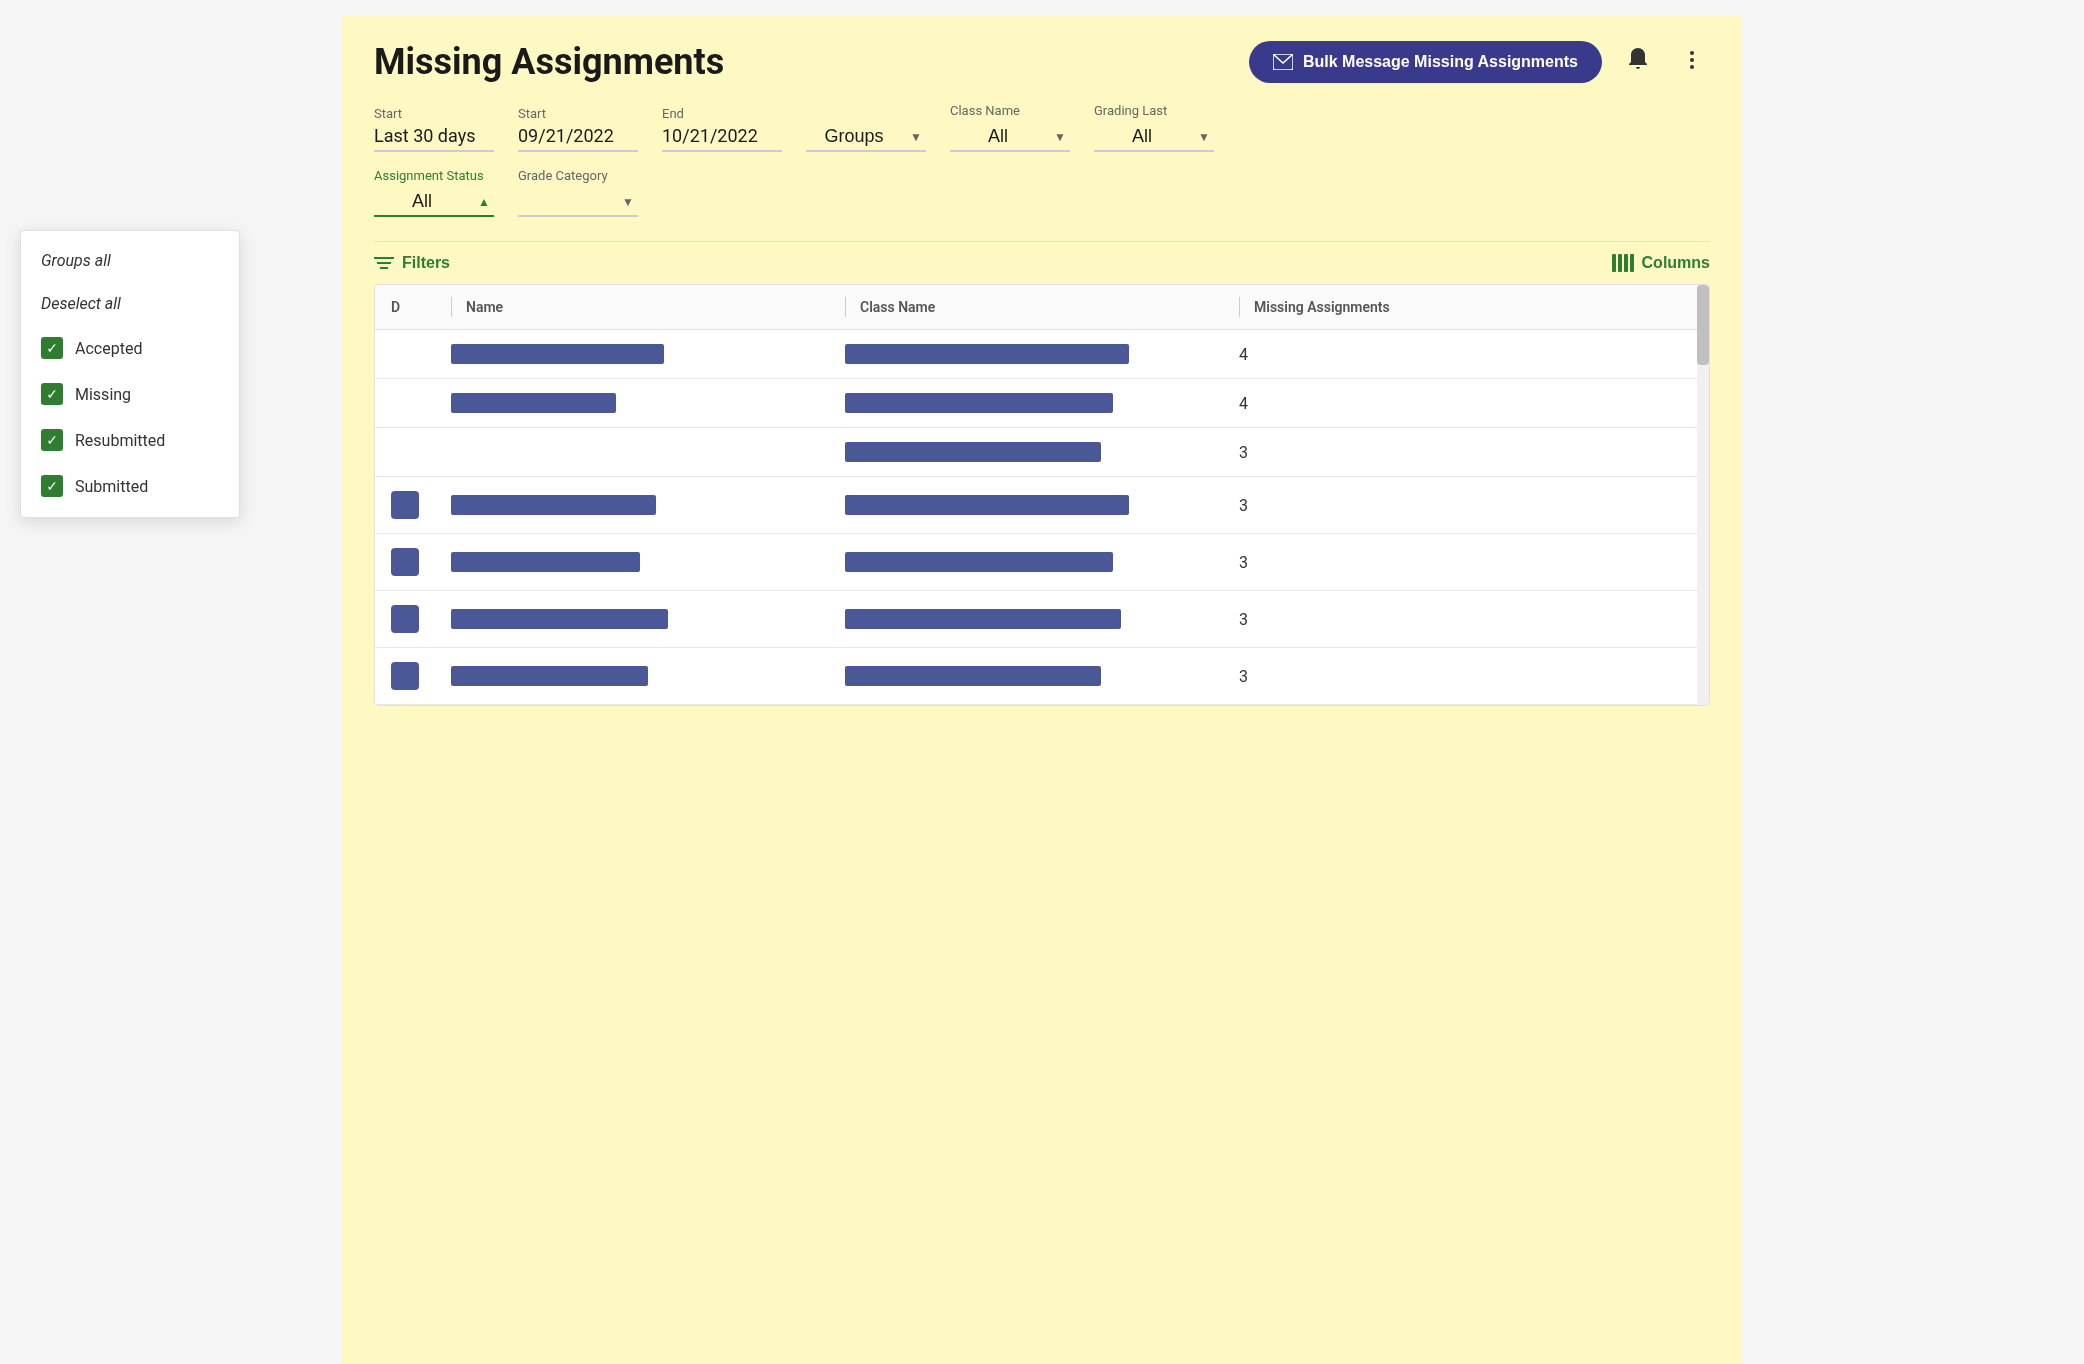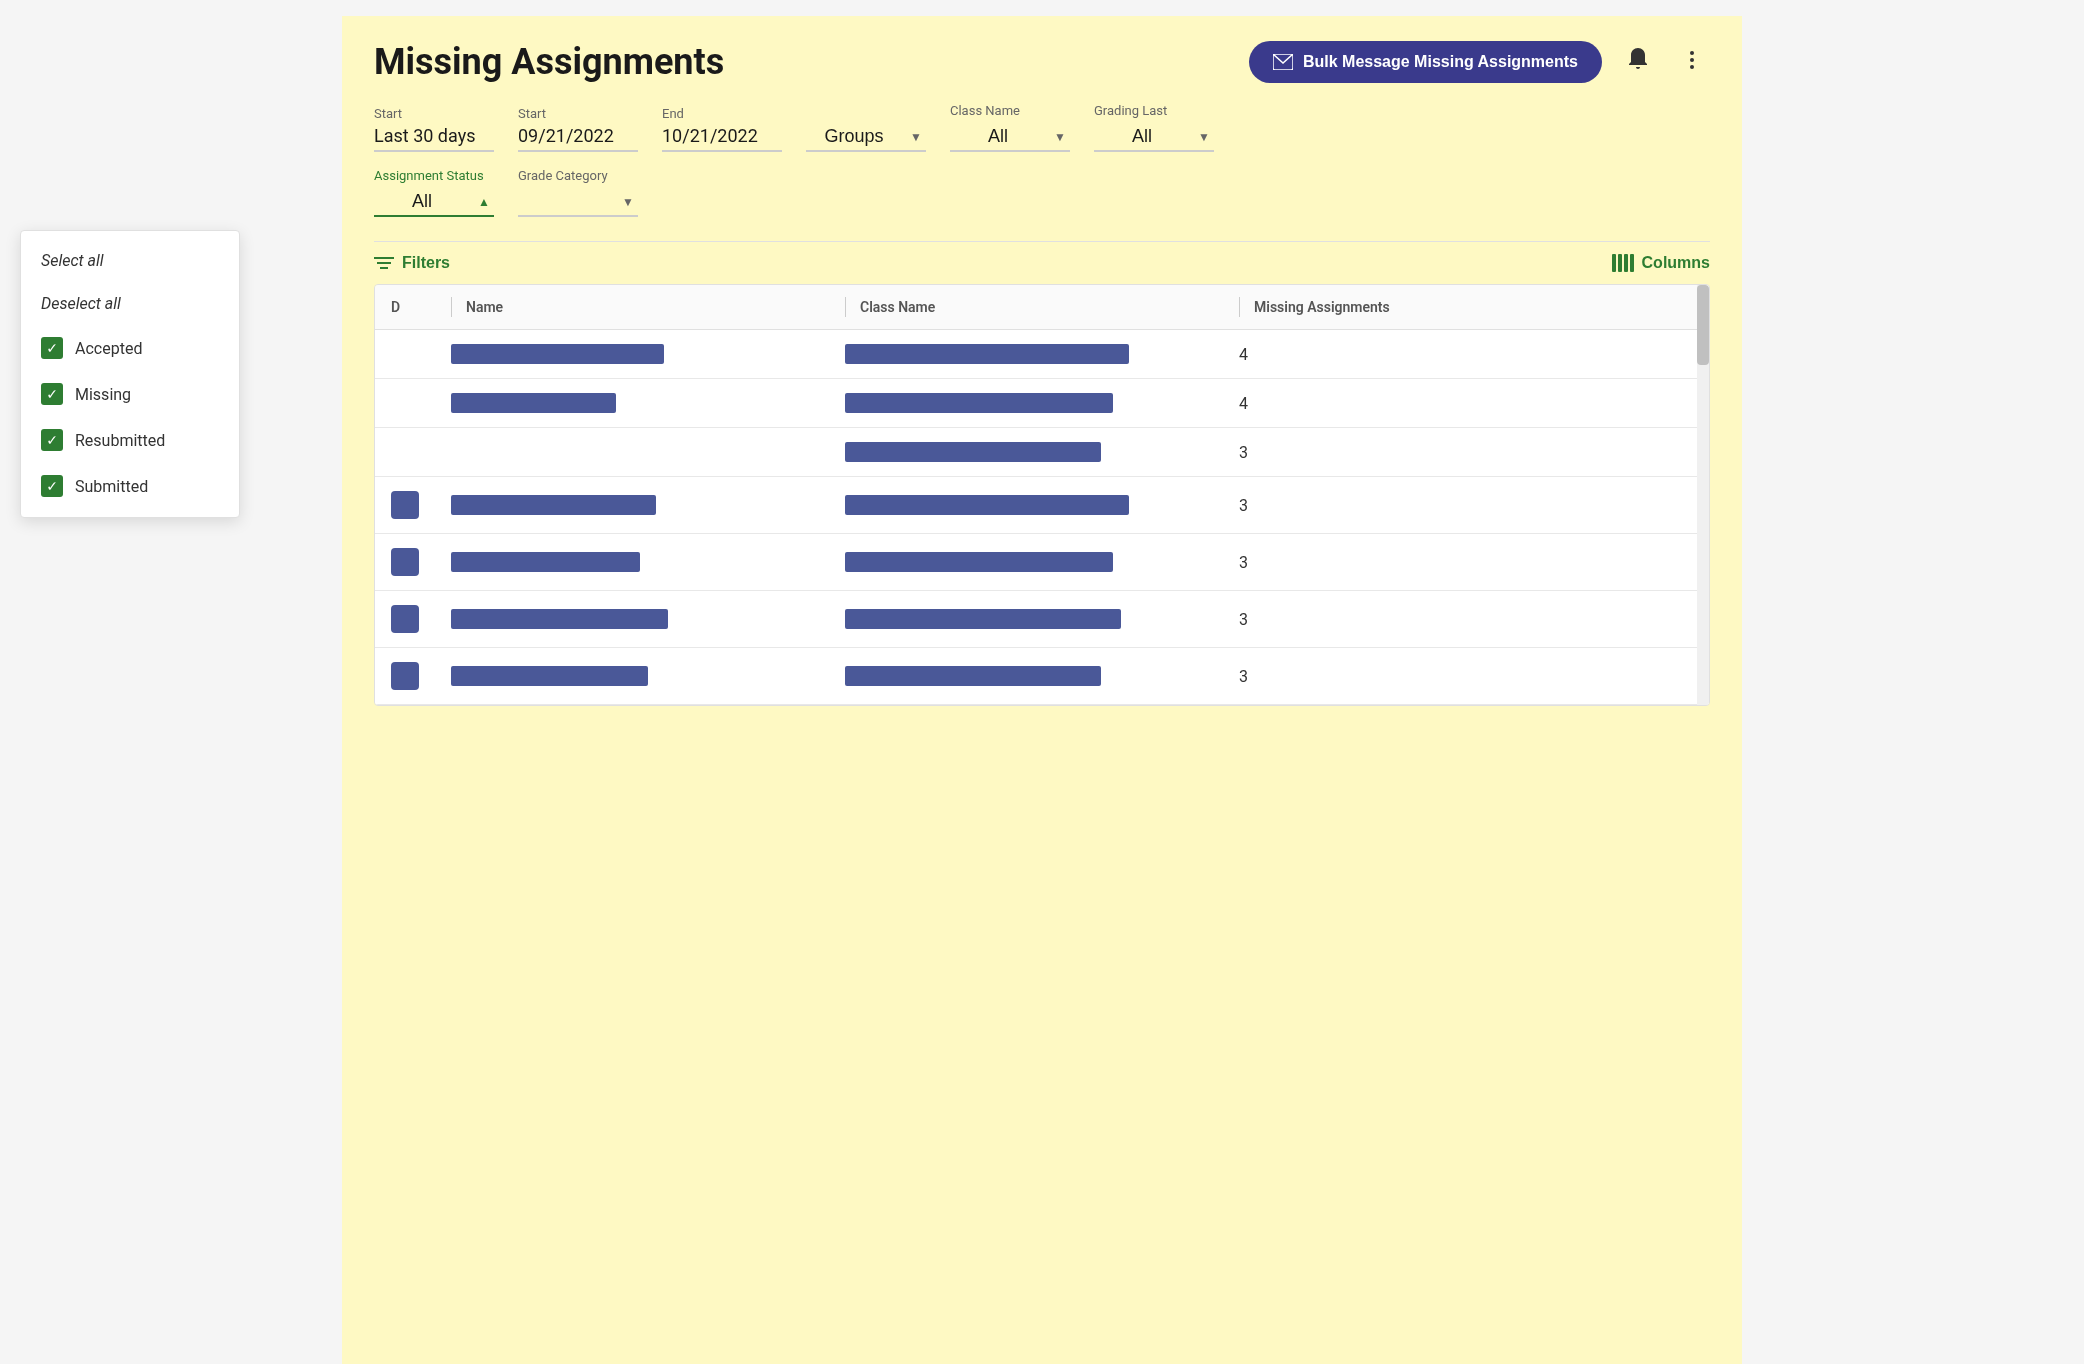--- a/index.html
+++ b/index.html
@@ -336,21 +336,21 @@
         <select class="filter-select">
           <option></option>
         </select>
         <span class="chevron-down">▼</span>
       </div>
     </div>
   </div>
 
   <div class="dropdown-overlay">
     <div class="dropdown-item">
-      <span class="dropdown-item-text">Select all</span>
+      <span class="dropdown-item-text">Groups all</span>
     </div>
     <div class="dropdown-item">
       <span class="dropdown-item-text">Deselect all</span>
     </div>
     <div class="dropdown-item">
       <div class="checkbox">
         <span class="checkbox-check">✓</span>
       </div>
       <span>Accepted</span>
     </div>

